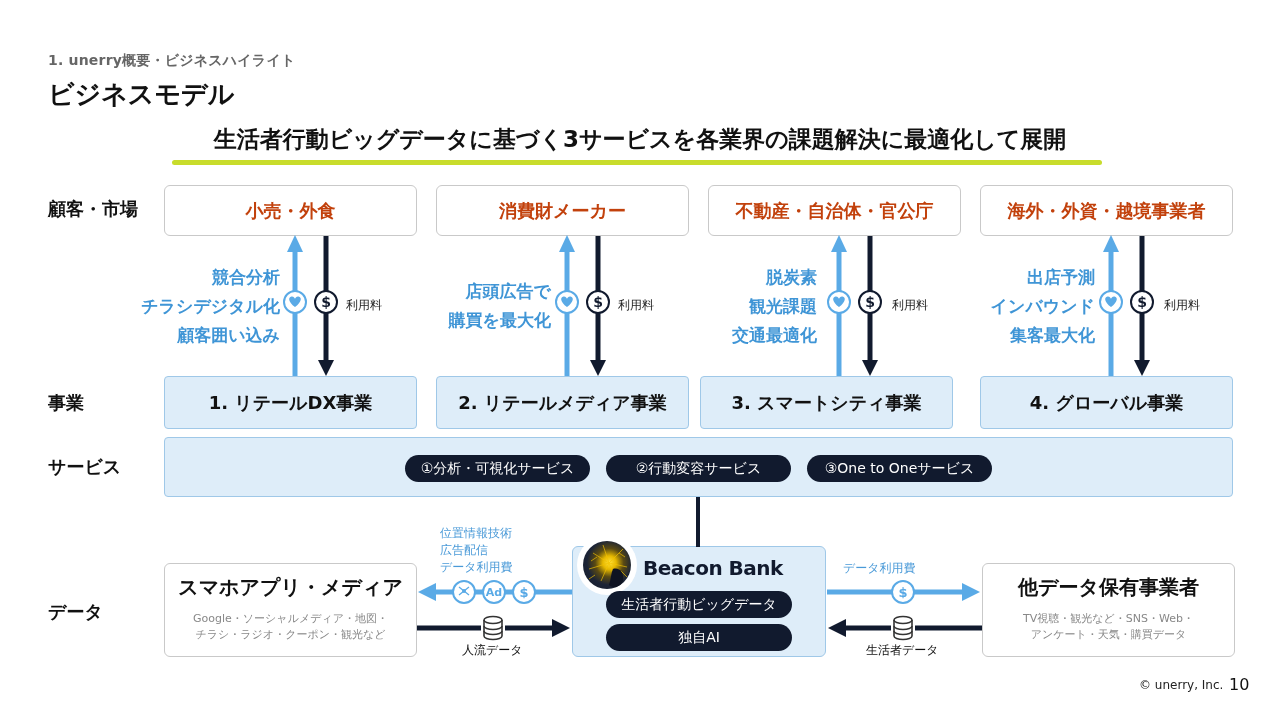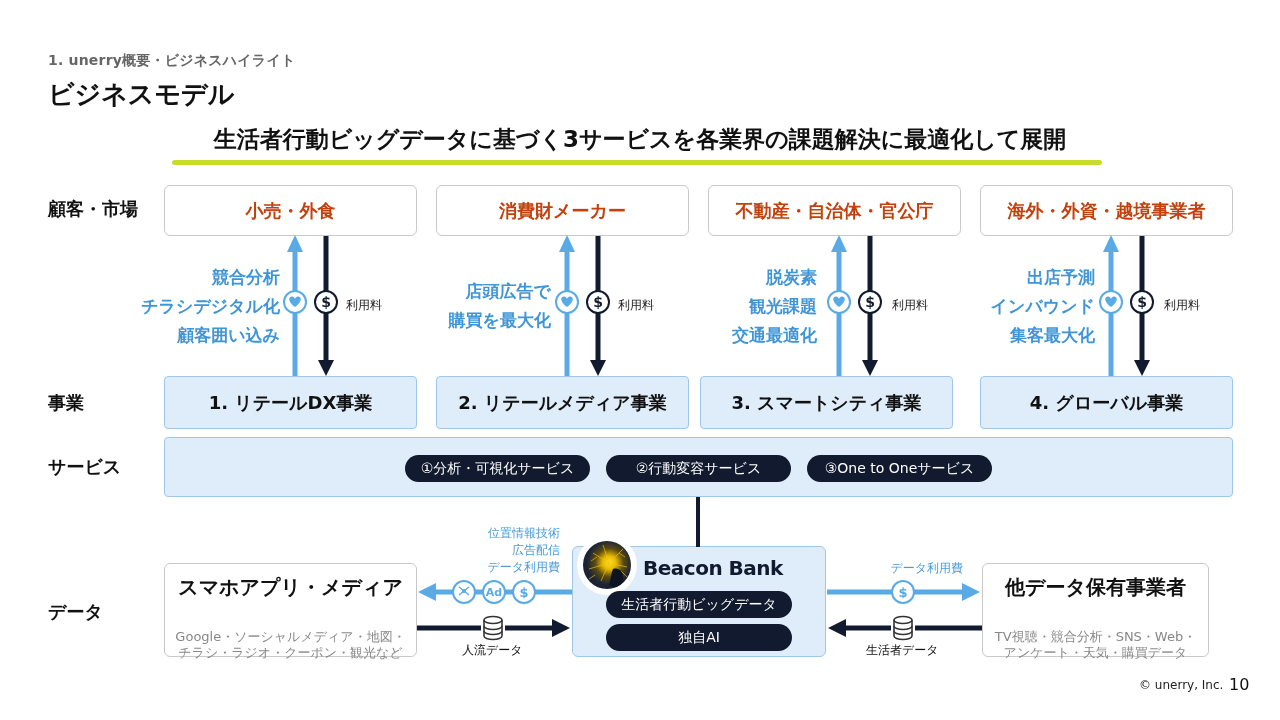--- a/index.html
+++ b/index.html
@@ -20,31 +20,31 @@
              display: flex; align-items: center; justify-content: center; font-size: 18px; font-weight: bold; color: #111; white-space: nowrap; }
   .service-band { left: 164px; top: 437px; width: 1069px; height: 60px; border: 1.5px solid #9fc8e8; border-radius: 4px; background: #deedf9; }
   .pill { top: 455px; height: 27px; border-radius: 14px; background: #111a2e; color: #fff; font-size: 14px;
           display: flex; align-items: center; justify-content: center; white-space: nowrap; }
 
   .benefit { text-align: right; font-size: 17px; font-weight: bold; color: #3f95d6; line-height: 29px; white-space: nowrap; }
   .fee-label { font-size: 12px; color: #222; white-space: nowrap; }
 
   .data-box { top: 563px; height: 94px; border: 1px solid #c9c9c9; border-radius: 6px; background: #fff; text-align: center; }
   .data-box .t { font-size: 20px; font-weight: bold; color: #111; margin-top: 10px; white-space: nowrap; text-align: center; }
-  .data-box .s { font-size: 13px; color: #888; line-height: 16px; margin-top: 28px; white-space: nowrap; }
+  .data-box .s { font-size: 11px; color: #888; line-height: 16px; margin-top: 10px; white-space: nowrap; }
 
   .bb-box { left: 572px; top: 546px; width: 254px; height: 111px; border: 1.5px solid #9fc8e8; border-radius: 6px; background: #deedf9; }
   .bb-logo { left: 577px; top: 535px; width: 60px; height: 60px; border-radius: 50%; background: #ffffff; }
   .bb-logo-inner { left: 583px; top: 541px; width: 48px; height: 48px; border-radius: 50%;
                    background: radial-gradient(circle at 55% 45%, #ffe23a 0%, #e6b800 18%, #5a4a12 38%, #1c2436 60%, #141a28 100%); overflow: hidden; }
   .bb-name { left: 643px; top: 556px; font-size: 20px; font-weight: bold; color: #111a2e; letter-spacing: -0.5px; white-space: nowrap; }
   .bb-pill { left: 606px; width: 186px; height: 27px; border-radius: 14px; background: #111a2e; color: #fff; font-size: 14px;
              display: flex; align-items: center; justify-content: center; white-space: nowrap; }
 
-  .flow-label-blue { font-size: 12px; color: #4a9ad8; text-align: right; line-height: 17px; white-space: nowrap; }
+  .flow-label-blue { font-size: 12px; color: #4a9ad8; text-align: left; line-height: 17px; white-space: nowrap; }
   .flow-label-dark { font-size: 12px; color: #111; white-space: nowrap; }
 
   .footer-copy { left: 1139px; top: 678px; font-size: 12px; color: #222; white-space: nowrap; }
   .page-num { left: 1229px; top: 675px; font-size: 16px; color: #111; white-space: nowrap; }
 
   svg.overlay { position: absolute; left: 0; top: 0; width: 1280px; height: 720px; pointer-events: none; }
 </style>
 </head>
 <body>
 
@@ -99,24 +99,24 @@
 <div class="abs pill" style="left:807px; width:185px">③One to Oneサービス</div>
 
 <div class="abs data-box" style="left:164px; width:253px">
   <div class="t">スマホアプリ・メディア</div>
   <div class="s">
     <div>Google・ソーシャルメディア・地図・</div>
     <div>チラシ・ラジオ・クーポン・観光など</div>
   </div>
 </div>
 
-<div class="abs data-box" style="left:982px; width:227px">
+<div class="abs data-box" style="left:982px; width:253px">
   <div class="t">他データ保有事業者</div>
   <div class="s">
-    <div>TV視聴・競合分析・SNS・Web・</div>
+    <div>TV視聴・観光など・SNS・Web・</div>
     <div>アンケート・天気・購買データ</div>
   </div>
 </div>
 
 <div class="abs bb-box"></div>
 <div class="abs bb-logo"></div>
 <div class="abs bb-logo-inner">
   <svg width="48" height="48" viewBox="0 0 48 48">
     <g stroke="#f2c200" stroke-width="0.8" fill="none" opacity="0.85">
       <path d="M26 22 L10 12 M26 22 L40 8 M26 22 L44 26 M26 22 L18 40 M26 22 L34 42 M26 22 L6 28 M26 22 L20 4"></path>

